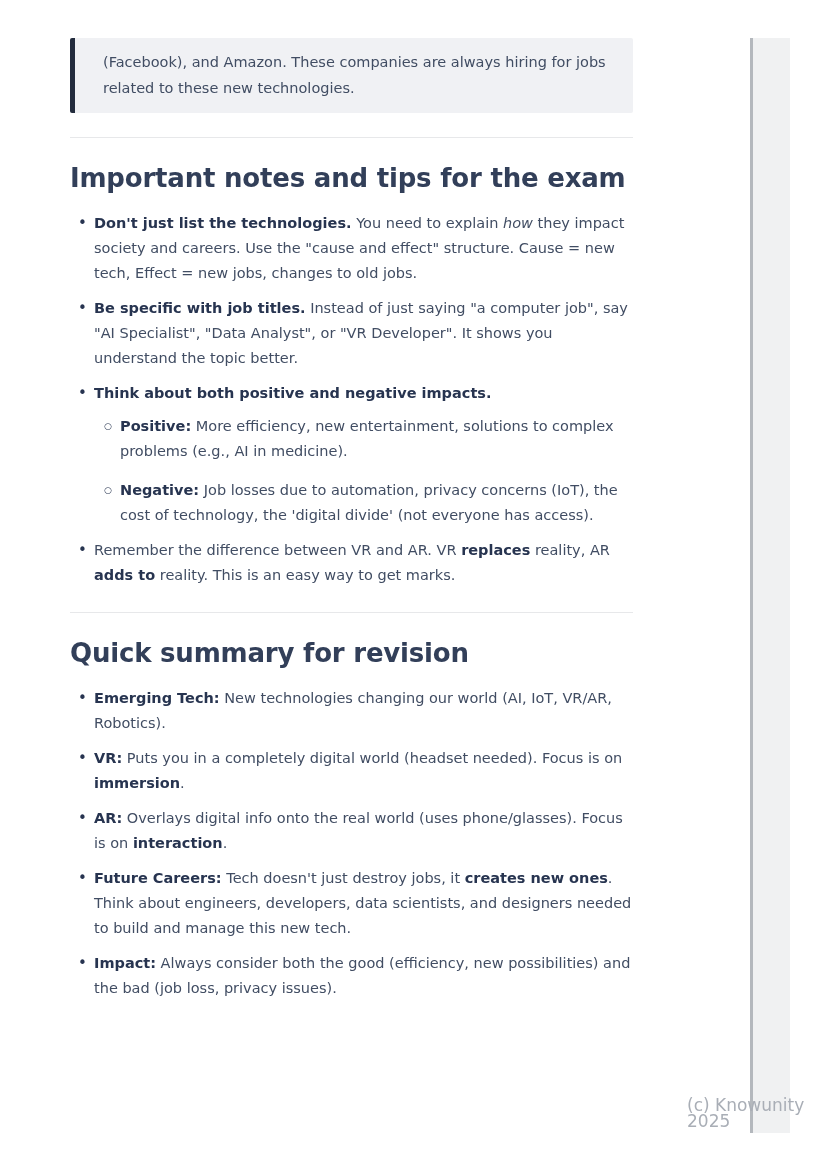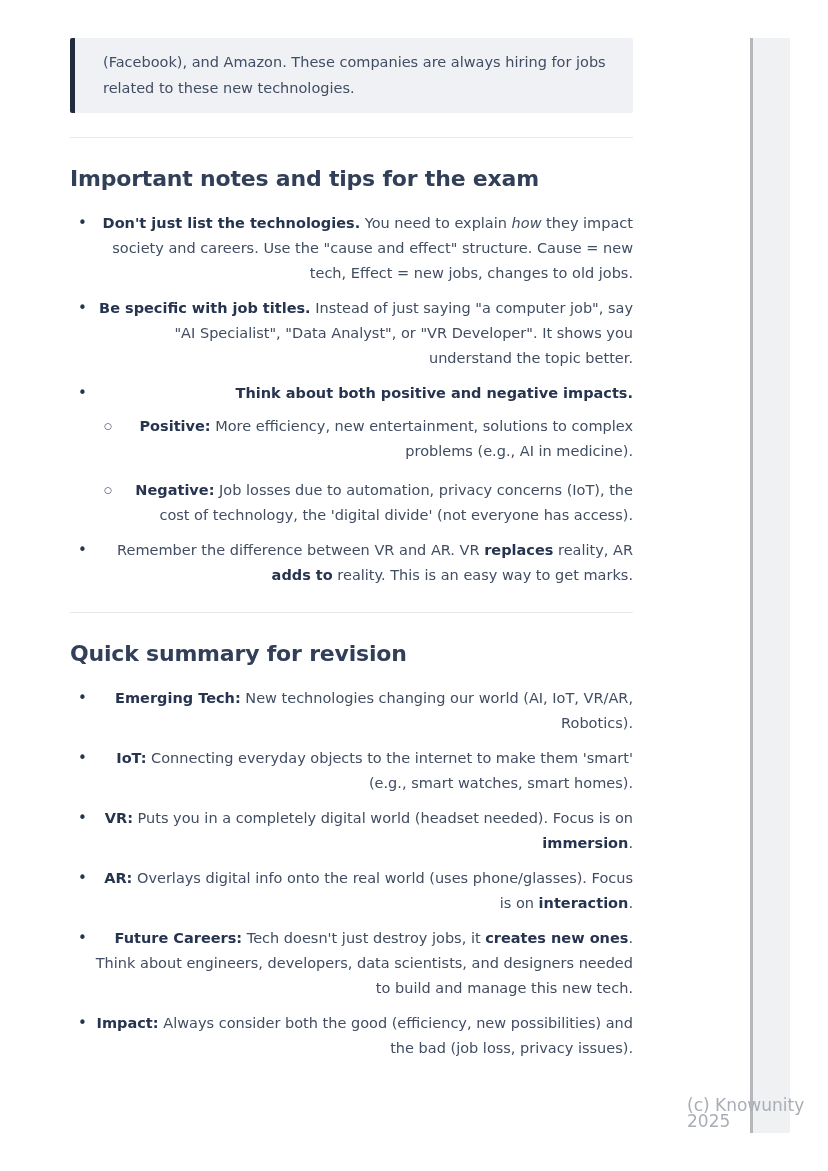--- a/index.html
+++ b/index.html
@@ -19,25 +19,25 @@
     border-left:5px solid #232c3d;
     border-radius:2px;
     padding:11px 20px 12px 28px;
     line-height:26px;
   }
   hr.divider{
     border:none;border-top:1px solid #e7e8ea;
     margin:24px 0 28px 0;height:0;
   }
   h2.section-title{
-    font-size:22px;line-height:25px;font-weight:700;
+    font-size:26px;line-height:25px;font-weight:700;
     color:#323f59;letter-spacing:-0.2px;
     margin:0 0 20px 0;
   }
-  ul.bullet-list{list-style:none;margin:0 0 14px 0;padding:0;text-align:right;}
+  ul.bullet-list{list-style:none;margin:0 0 14px 0;padding:0;}
   ul.bullet-list > li{
     position:relative;padding-left:24px;margin:0 0 10px 0;
   }
   ul.bullet-list > li::before{
     content:"\2022";
     position:absolute;left:8px;top:0;
     color:#273450;font-size:15px;line-height:25px;
   }
   ul.sub-list{list-style:none;margin:8px 0 0 0;padding:0;}
   ul.sub-list > li{
@@ -80,21 +80,20 @@
         <li><span class="run-b ">Think about both positive and negative impacts.</span><ul class="sub-list">
             <li><span class="run-b ">Positive:</span><span class=""> More efficiency, new entertainment, solutions to complex problems (e.g., AI in medicine).</span></li>
             <li><span class="run-b ">Negative:</span><span class=""> Job losses due to automation, privacy concerns (IoT), the cost of technology, the 'digital divide' (not everyone has access).</span></li>
           </ul></li>
         <li><span class="">Remember the difference between VR and AR. VR </span><span class="run-b ">replaces</span><span class=""> reality, AR </span><span class="run-b ">adds to</span><span class=""> reality. This is an easy way to get marks.</span></li>
       </ul>
       <hr class="divider">
       <h2 class="section-title">Quick summary for revision</h2>
       <ul class="bullet-list">
         <li><span class="run-b ">Emerging Tech:</span><span class=""> New technologies changing our world (AI, IoT, VR/AR, Robotics).</span></li>
-        <li><span class="run-b ">IoT:</span><span class=""> Connecting everyday objects to the internet to make them 'smart' (e.g., smart watches, smart homes).</span></li>
         <li><span class="run-b ">VR:</span><span class=""> Puts you in a completely digital world (headset needed). Focus is on </span><span class="run-b ">immersion</span><span class="">.</span></li>
         <li><span class="run-b ">AR:</span><span class=""> Overlays digital info onto the real world (uses phone/glasses). Focus is on </span><span class="run-b ">interaction</span><span class="">.</span></li>
         <li><span class="run-b ">Future Careers:</span><span class=""> Tech doesn't just destroy jobs, it </span><span class="run-b ">creates new ones</span><span class="">. Think about engineers, developers, data scientists, and designers needed to build and manage this new tech.</span></li>
         <li><span class="run-b ">Impact:</span><span class=""> Always consider both the good (efficiency, new possibilities) and the bad (job loss, privacy issues).</span></li>
       </ul>
     </div>
 </div>
 
 <div class="side-panel">
   <div class="side-thumb"></div>

